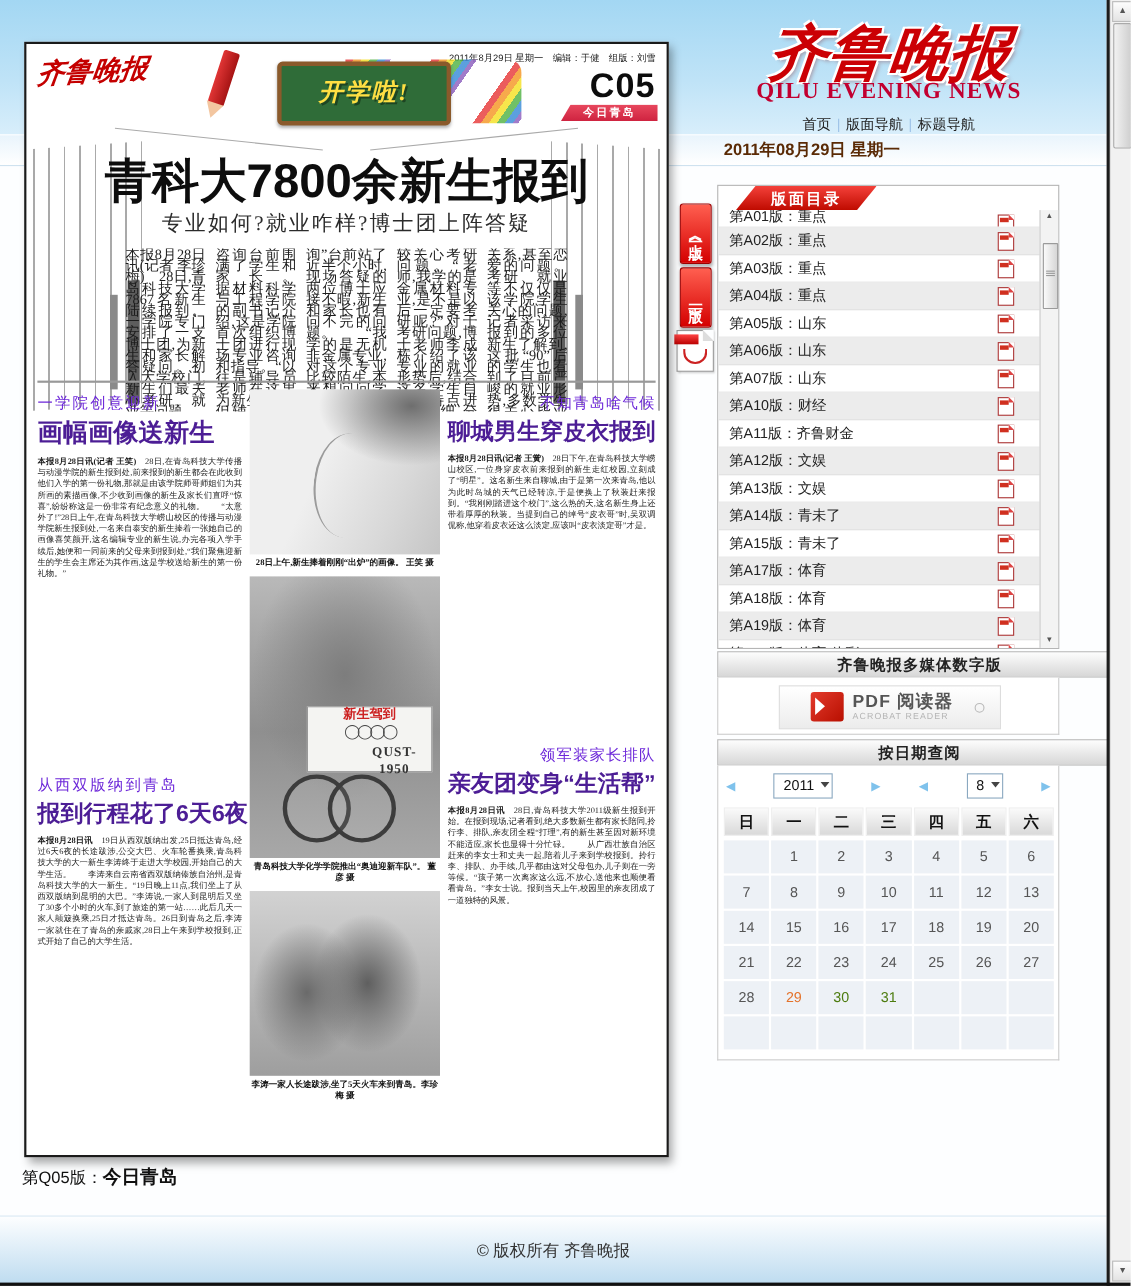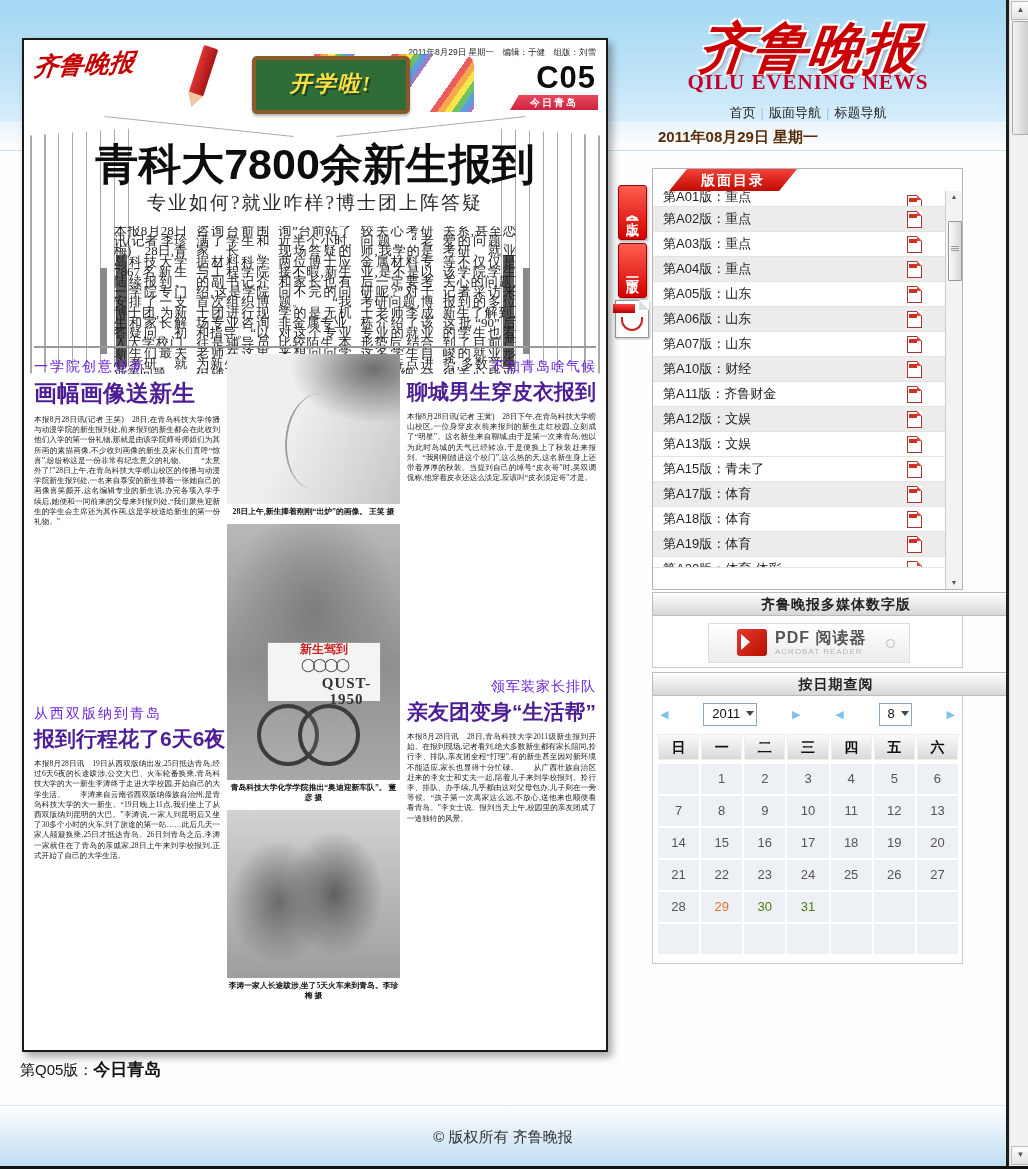--- a/index.html
+++ b/index.html
@@ -106,29 +106,29 @@
   .leadcols{position:absolute;left:90px;right:90px;top:186px;height:148px;display:flex;gap:9px;}
   .leadcols .col{flex:1;font-size:13px;line-height:10.2px;text-align:justify;color:#1c1c1c;overflow:hidden;}
   .lowgrid{position:absolute;left:10px;right:10px;top:306px;bottom:10px;border-top:2px solid #999;display:flex;gap:7px;padding-top:6px;}
   .lcol{width:186px;}
   .mcol{width:212px;}
   .rcol{flex:1;}
   .kicker{font-size:14px;color:#6d28d9;letter-spacing:2px;margin:4px 0 2px;}
   .kicker.rt{text-align:right;letter-spacing:1px;}
   .ahead{font-size:23px;font-weight:bold;color:#4c1d95;font-family:"Liberation Sans",sans-serif;margin:0 0 6px;white-space:nowrap;}
   .abody{font-size:7.6px;line-height:10.2px;text-align:justify;color:#1c1c1c;overflow:hidden;}
-  .abody .lead-in{font-weight:normal;}
+  .abody .lead-in{font-weight:bold;}
   .photo{position:relative;width:100%;background:#c9c9c9;overflow:hidden;}
   .ph1{height:150px;background:radial-gradient(140px 90px at 85% 10%,#6e6e6e,rgba(0,0,0,0) 60%),linear-gradient(115deg,#efefef 40%,#d8d8d8 75%,#c5c5c5);}
   .ph1 .profile{position:absolute;left:58px;top:40px;width:60px;height:95px;border-left:2px solid #9b9b9b;border-radius:48% 0 30% 55%;transform:rotate(8deg);}
   .ph2{height:256px;background:radial-gradient(120px 160px at 50% 35%,#7d7d7d,rgba(0,0,0,0) 70%),linear-gradient(180deg,#b9b9b9 0%,#8f8f8f 55%,#a8a8a8 100%);}
-  .sign{position:absolute;left:40px;top:118px;width:112px;height:58px;background:#f4f4f2;border:1px solid #999;text-align:center;}
+  .sign{position:absolute;left:52px;top:118px;width:112px;height:58px;background:#f4f4f2;border:1px solid #999;text-align:center;}
   .sign .rings{color:#444;font-size:13px;letter-spacing:-3px;line-height:20px;}
   .sign .red{color:#c22;font-weight:bold;font-size:12px;line-height:12px;}
-  .sign .code{color:#333;font-size:15px;font-weight:bold;line-height:16px;letter-spacing:1px;margin-left:45px;}
+  .sign .code{color:#333;font-size:12px;font-weight:bold;line-height:16px;letter-spacing:1px;margin-left:45px;}
   .wheel{position:absolute;width:54px;height:54px;border:4px solid #3c3c3c;border-radius:50%;bottom:14px;background:rgba(255,255,255,.08);}
   .wh-l{left:30px;} .wh-r{right:40px;}
   .ph3{height:168px;background:radial-gradient(70px 90px at 30% 55%,#6a6a6a,rgba(0,0,0,0) 70%),radial-gradient(70px 90px at 62% 50%,#5f5f5f,rgba(0,0,0,0) 70%),linear-gradient(180deg,#d2d2d2,#9e9e9e);}
   .caption{font-size:7.8px;font-weight:bold;color:#111;text-align:center;margin:3px 0 7px;line-height:10px;}
   
   .pagelabel{position:absolute;left:20px;top:1058px;font-size:15px;color:#111;}
   .pagelabel b{font-size:17px;}
 </style>
 </head>
 <body>
@@ -192,20 +192,24 @@
           </span></a>
         <a class="dir-row"><span>第A11版：齐鲁财金</span><span class="pdficon">
             <i class="pf-fold"></i>
             <i class="pf-mark"></i>
           </span></a>
         <a class="dir-row alt"><span>第A12版：文娱</span><span class="pdficon">
             <i class="pf-fold"></i>
             <i class="pf-mark"></i>
           </span></a>
         <a class="dir-row"><span>第A13版：文娱</span><span class="pdficon">
+            <i class="pf-fold"></i>
+            <i class="pf-mark"></i>
+          </span></a>
+        <a class="dir-row alt"><span>第A14版：青未了</span><span class="pdficon">
             <i class="pf-fold"></i>
             <i class="pf-mark"></i>
           </span></a>
         <a class="dir-row"><span>第A15版：青未了</span><span class="pdficon">
             <i class="pf-fold"></i>
             <i class="pf-mark"></i>
           </span></a>
         <a class="dir-row alt"><span>第A17版：体育</span><span class="pdficon">
             <i class="pf-fold"></i>
             <i class="pf-mark"></i>

